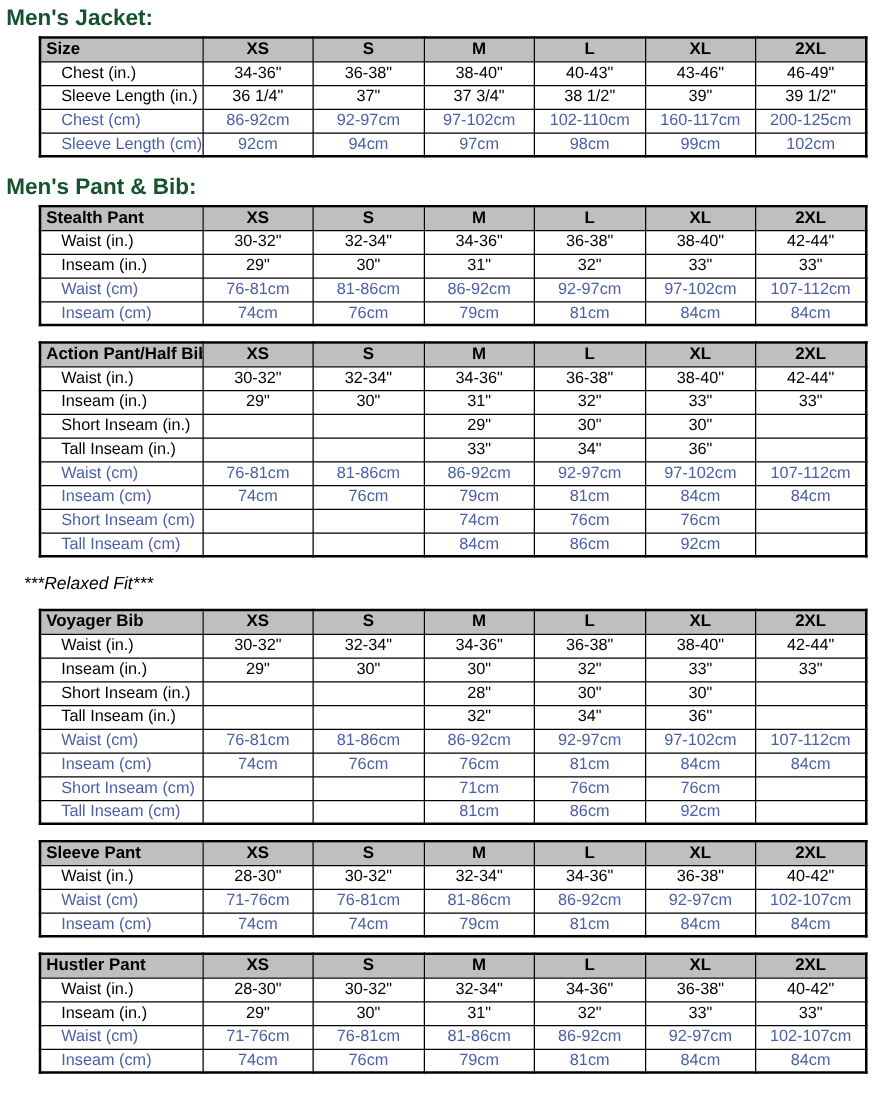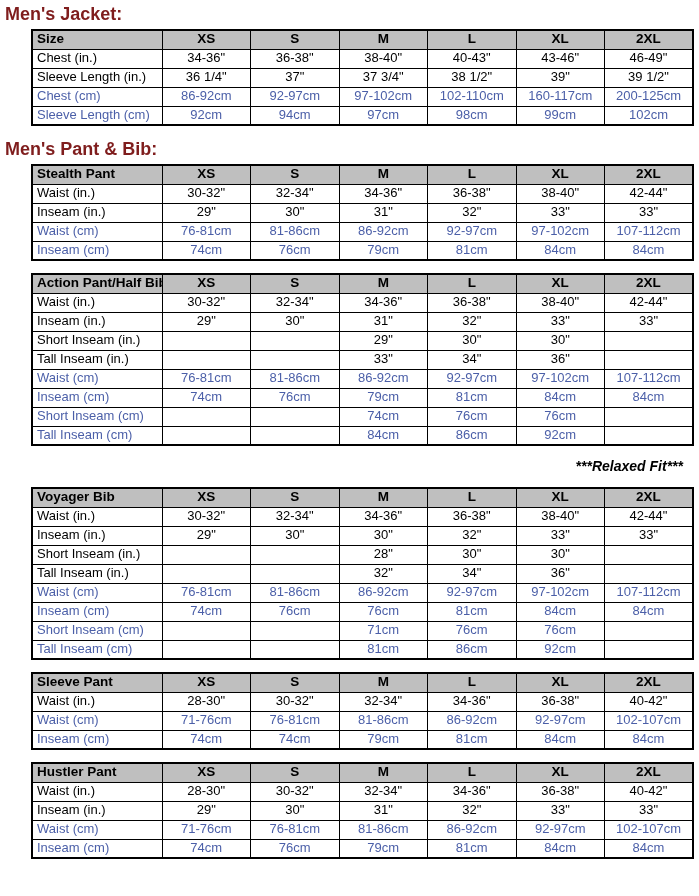--- a/index.html
+++ b/index.html
@@ -5,46 +5,46 @@
   * { box-sizing: border-box; }
   html, body { margin: 0; padding: 0; }
   body {
     width: 699px; height: 896px; overflow: hidden;
     background: #ffffff; color: #000;
     font-family: "Liberation Sans", sans-serif;
     padding: 3px 16px 0 5px;
   }
   .section-title {
     font-size: 18px; font-weight: 700; line-height: 22px;
-    margin: 0 0 4px 0; color: #7f1d1d;
+    margin: 0 0 4px 0; color: #14532d;
   }
   table.size-table {
     border-collapse: collapse; table-layout: fixed;
     width: 663px; margin: 0 0 12px 26px;
     border: 2px solid #000;
   }
   col.label-col { width: 130px; }
   th, td {
     border: 1px solid #000;
     height: 19px; padding: 0 3px;
     font-size: 13px; line-height: 1.1;
     overflow: hidden; white-space: nowrap;
   }
   thead th {
     background: var(--header-bg, #bfbfbf);
     font-weight: 700; font-size: 13.5px; 
   }
   thead th.table-name { text-align: left; padding-left: 4px; }
-  td.row-label { text-align: left; padding-left: 4px; }
+  td.row-label { text-align: left; padding-left: 16px; }
   td.value { text-align: center; }
   tr.cm-row td { color: var(--cm-text, #4b5fa8); }
   tr.in-row td { color: #000; }
   .footnote {
-    font-size: 14px; font-weight: 700; font-style: italic;
-    margin: 1px 0 13px 14px; color: #000; text-align: right;
+    font-size: 14px; font-weight: 400; font-style: italic;
+    margin: 1px 0 13px 14px; color: #000;
   }
 </style>
 </head>
 <body>
 
 <div id="content">
     <div class="section-title">Men's Jacket:</div>
     <table class="size-table">
       <colgroup>
         <col class="label-col">

